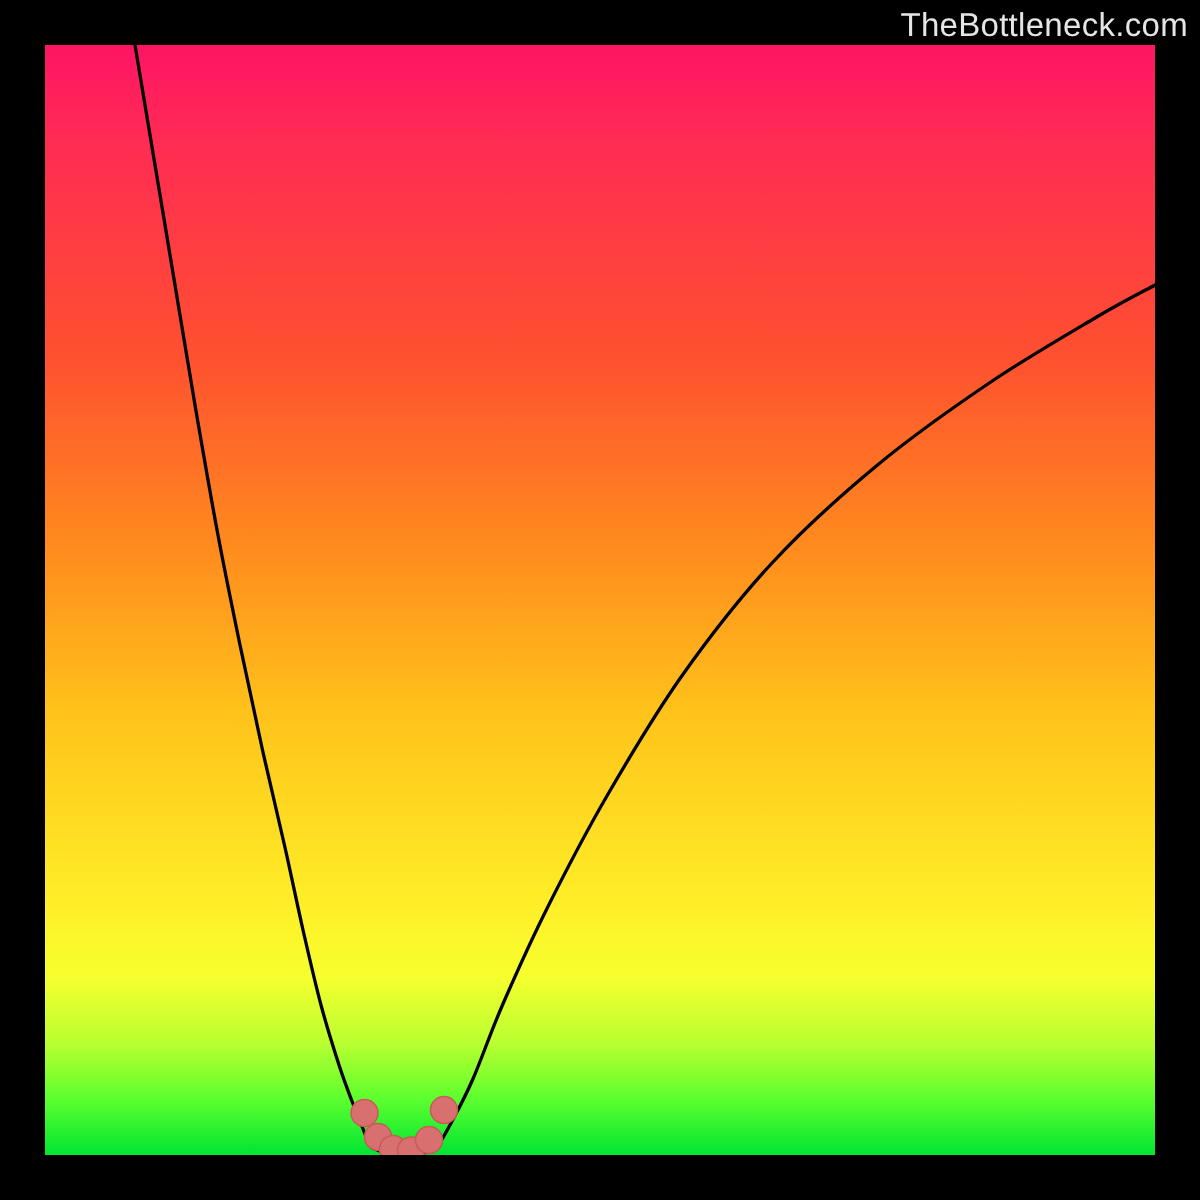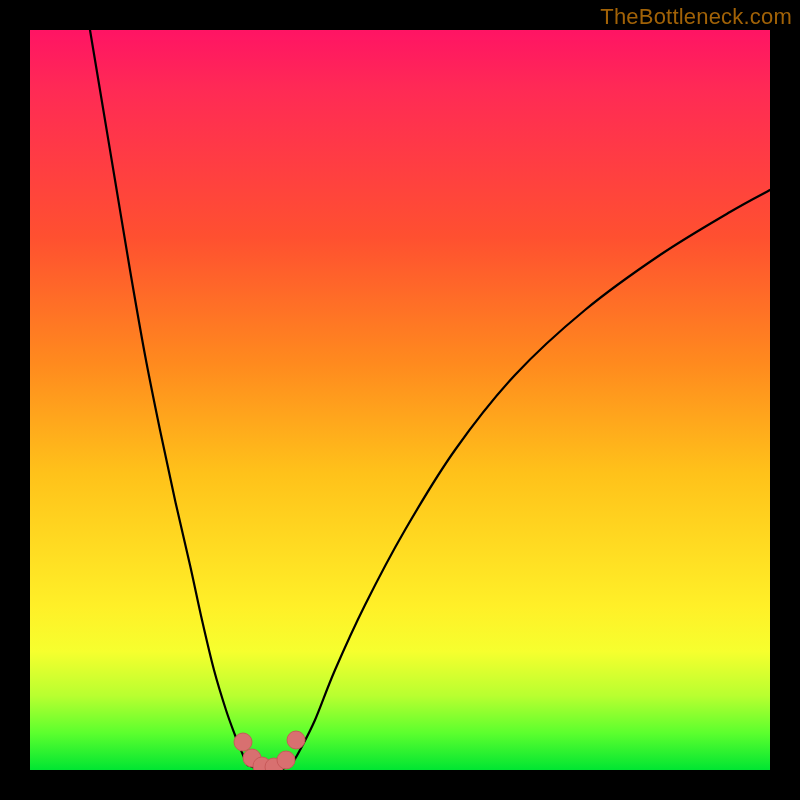--- a/index.html
+++ b/index.html
@@ -46,21 +46,21 @@
   .curve {
     position: absolute;
     left: 0; top: 0;
     width: 740px; height: 740px;
     pointer-events: none;
   }
   .watermark {
     position: absolute;
     top: 4px;
     right: 8px;
-    color: #a16207;
+    color: #e5e5e5;
     font-size: 22px;
     font-weight: 400;
     letter-spacing: 0.2px;
   }
 </style>
 </head>
 <body>
 
 <div class="frame">
   <div class="watermark">TheBottleneck.com</div>

